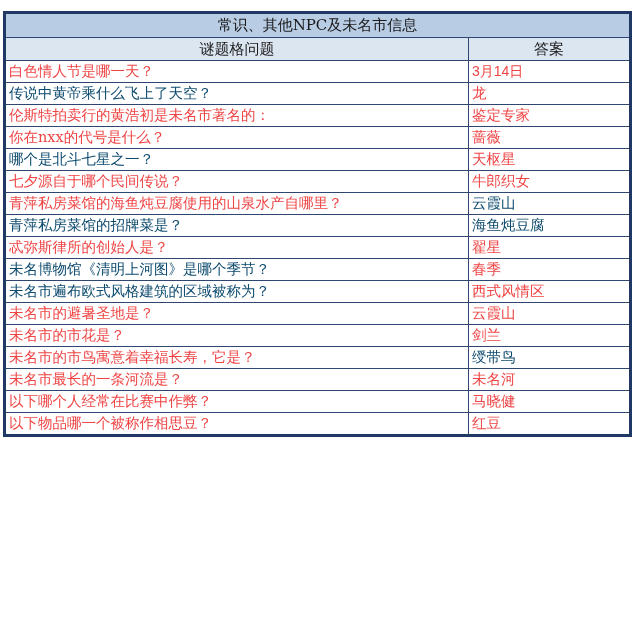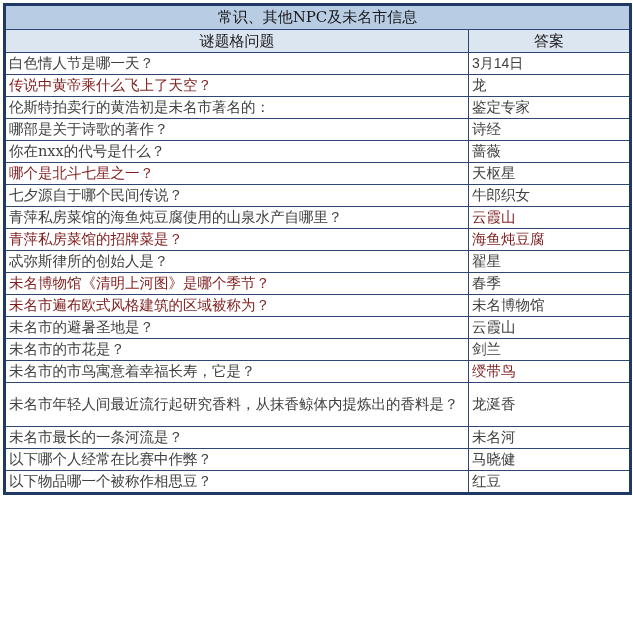--- a/index.html
+++ b/index.html
@@ -1,30 +1,30 @@
 <!DOCTYPE html>
 <html><head>
 <meta charset="utf-8">
 <style>
   html, body { margin: 0; padding: 0; background: #ffffff; }
   body { width: 633px; height: 630px; position: relative; overflow: hidden;
          font-family: "DejaVu Serif", "Liberation Serif", serif; }
-  .wrap { position: absolute; left: 3px; top: 3px; width: 617px; }
+  .wrap { position: absolute; left: 3px; top: 11px; width: 617px; }
   table { border-collapse: collapse; width: 626px; table-layout: fixed;
           border: 3px solid #1f3864; }
   td, th { border: 1.5px solid #2e4670; padding: 0 0 0 3px; font-weight: normal;
            overflow: hidden; white-space: nowrap; }
   col.q { width: 464px; }
   col.a { width: 162px; }
   .title-row th { background: #b8cce4; height: 23px; text-align: center; font-size: 15px;
                   color: #1a1a1a; padding: 0; }
   .head-row th { background: #dce6f1; height: 22px; text-align: center; font-size: 15px;
                  color: #1a1a1a; padding: 0; }
-  tbody td { height: 21px; font-size: 14.5px; color: #404040; line-height: 21px; }
-  tbody td.dim { color: #7f1d1d; }
+  tbody td { height: 21px; font-size: 14.5px; color: #ef4444; line-height: 21px; }
+  tbody td.dim { color: #0c4a6e; }
   tbody tr.tall td { height: 43px; white-space: normal; line-height: 21px; }
   td.ans-bold { font-family: "Liberation Sans", sans-serif; font-size: 14px; }
 </style>
 </head>
 <body>
 
 <div class="wrap">
   <table>
     <colgroup>
         <col class="q">
@@ -46,24 +46,20 @@
         </tr>
       <tr>
           <td class="dim">传说中黄帝乘什么飞上了天空？</td>
           <td>龙</td>
         </tr>
       <tr>
           <td>伦斯特拍卖行的黄浩初是未名市著名的：</td>
           <td>鉴定专家</td>
         </tr>
       <tr>
-          <td>哪部是关于诗歌的著作？</td>
-          <td>诗经</td>
-        </tr>
-      <tr>
           <td>你在nxx的代号是什么？</td>
           <td>蔷薇</td>
         </tr>
       <tr>
           <td class="dim">哪个是北斗七星之一？</td>
           <td>天枢星</td>
         </tr>
       <tr>
           <td>七夕源自于哪个民间传说？</td>
           <td>牛郎织女</td>
@@ -79,37 +75,33 @@
       <tr>
           <td>忒弥斯律所的创始人是？</td>
           <td>翟星</td>
         </tr>
       <tr>
           <td class="dim">未名博物馆《清明上河图》是哪个季节？</td>
           <td>春季</td>
         </tr>
       <tr>
           <td class="dim">未名市遍布欧式风格建筑的区域被称为？</td>
-          <td>未名博物馆</td>
+          <td>西式风情区</td>
         </tr>
       <tr>
           <td>未名市的避暑圣地是？</td>
           <td>云霞山</td>
         </tr>
       <tr>
           <td>未名市的市花是？</td>
           <td>剑兰</td>
         </tr>
       <tr>
           <td>未名市的市鸟寓意着幸福长寿，它是？</td>
           <td class="dim">绶带鸟</td>
-        </tr>
-      <tr class="tall">
-          <td>未名市年轻人间最近流行起研究香料，从抹香鲸体内提炼出的香料是？</td>
-          <td>龙涎香</td>
         </tr>
       <tr>
           <td>未名市最长的一条河流是？</td>
           <td>未名河</td>
         </tr>
       <tr>
           <td>以下哪个人经常在比赛中作弊？</td>
           <td>马晓健</td>
         </tr>
       <tr>

